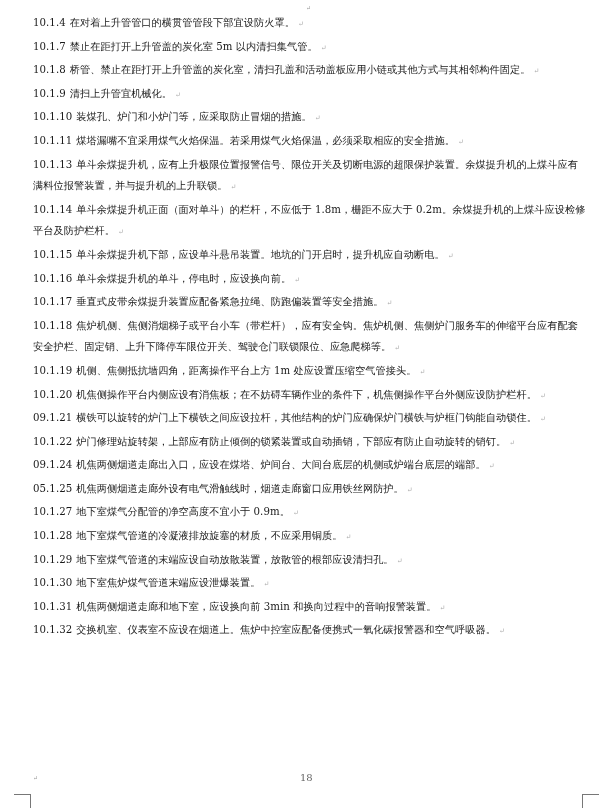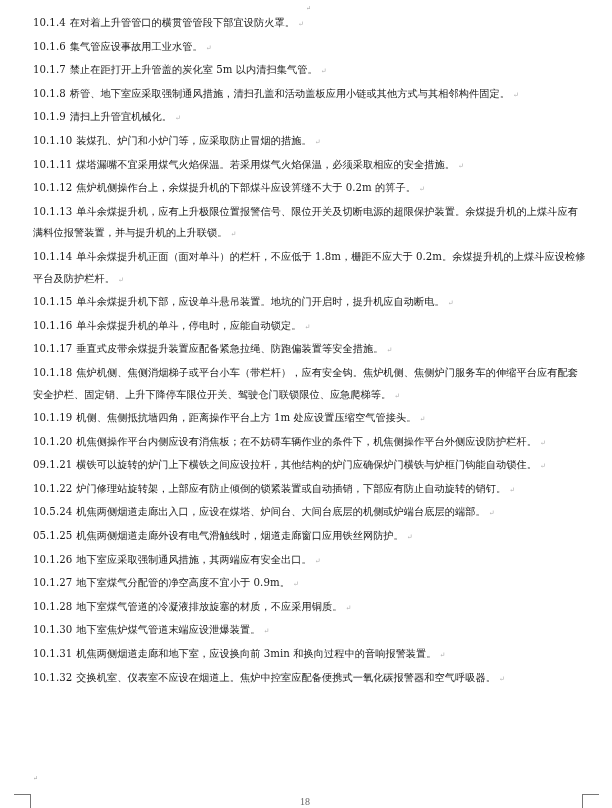--- a/index.html
+++ b/index.html
@@ -5,55 +5,53 @@
   html, body { margin: 0; padding: 0; background: #ffffff; }
   body { width: 612px; height: 808px; position: relative; overflow: hidden;
          font-family: "DejaVu Serif", "Liberation Serif", serif; color: #1a1a1a; }
   .page { position: absolute; left: 0; top: 0; width: 612px; height: 620px; background: #fff; }
   .top-mark { position: absolute; left: 306px; top: 4px; font-size: 6px; color: #999; }
   .content { position: absolute; left: 33px; top: 12px; width: 555px; }
   .para { font-size: 10.2px; line-height: 21.6px; margin: 0; white-space: normal; letter-spacing: 0.05px; word-break: break-all; }
   .para .num { margin-right: 4px; }
   .para .pmark { color: #aaa; font-size: 7px; margin-left: 3px; }
   .footer-mark { position: absolute; left: 33px; top: 774px; font-size: 6px; color: #999; }
-  .page-number { position: absolute; left: 300px; top: 796px; font-size: 10px; color: #666; font-family: Liberation Serif, serif; }
+  .page-number { position: absolute; left: 300px; top: 772px; font-size: 10px; color: #666; }
   .crop { position: absolute; width: 16px; height: 16px; border-color: #777; border-style: solid; border-width: 0; }
   .crop-bl { left: 14px; top: 794px; border-top-width: 1px; border-right-width: 1px; }
   .crop-br { left: 582px; top: 794px; border-top-width: 1px; border-left-width: 1px; }
 </style>
 </head>
 <body>
 
 <div class="page">
   <span class="top-mark">↵</span>
 
   <div class="content">
     <p class="para"><span class="num">10.1.4</span><span>在对着上升管管口的横贯管管段下部宜设防火罩。</span><span class="pmark">↵</span></p>
-    <p class="para"><span class="num">10.1.6</span><span>集气管应设事故用工业水管。</span><span class="pmark">↵</span></p>
     <p class="para"><span class="num">10.1.7</span><span>禁止在距打开上升管盖的炭化室 5m 以内清扫集气管。</span><span class="pmark">↵</span></p>
-    <p class="para"><span class="num">10.1.8</span><span>桥管、地下室应采取强制通风措施，清扫孔盖和活动盖板应用小链或其他方式与其相邻构件固定。</span><span class="pmark">↵</span></p>
+    <p class="para"><span class="num">10.1.8</span><span>桥管、禁止在距打开上升管盖的炭化室，清扫孔盖和活动盖板应用小链或其他方式与其相邻构件固定。</span><span class="pmark">↵</span></p>
     <p class="para"><span class="num">10.1.9</span><span>清扫上升管宜机械化。</span><span class="pmark">↵</span></p>
     <p class="para"><span class="num">10.1.10</span><span>装煤孔、炉门和小炉门等，应采取防止冒烟的措施。</span><span class="pmark">↵</span></p>
     <p class="para"><span class="num">10.1.11</span><span>煤塔漏嘴不宜采用煤气火焰保温。若采用煤气火焰保温，必须采取相应的安全措施。</span><span class="pmark">↵</span></p>
-    <p class="para"><span class="num">10.1.12</span><span>焦炉机侧操作台上，余煤提升机的下部煤斗应设箅缝不大于 0.2m 的箅子。</span><span class="pmark">↵</span></p>
     <p class="para"><span class="num">10.1.13</span><span>单斗余煤提升机，应有上升极限位置报警信号、限位开关及切断电源的超限保护装置。余煤提升机的上煤斗应有满料位报警装置，并与提升机的上升联锁。</span><span class="pmark">↵</span></p>
     <p class="para"><span class="num">10.1.14</span><span>单斗余煤提升机正面（面对单斗）的栏杆，不应低于 1.8m，栅距不应大于 0.2m。余煤提升机的上煤斗应设检修平台及防护栏杆。</span><span class="pmark">↵</span></p>
     <p class="para"><span class="num">10.1.15</span><span>单斗余煤提升机下部，应设单斗悬吊装置。地坑的门开启时，提升机应自动断电。</span><span class="pmark">↵</span></p>
-    <p class="para"><span class="num">10.1.16</span><span>单斗余煤提升机的单斗，停电时，应能自动锁定。</span><span class="pmark">↵</span></p>
+    <p class="para"><span class="num">10.1.16</span><span>单斗余煤提升机的单斗，停电时，应设换向前。</span><span class="pmark">↵</span></p>
     <p class="para"><span class="num">10.1.17</span><span>垂直式皮带余煤提升装置应配备紧急拉绳、防跑偏装置等安全措施。</span><span class="pmark">↵</span></p>
     <p class="para"><span class="num">10.1.18</span><span>焦炉机侧、焦侧消烟梯子或平台小车（带栏杆），应有安全钩。焦炉机侧、焦侧炉门服务车的伸缩平台应有配套安全护栏、固定销、上升下降停车限位开关、驾驶仓门联锁限位、应急爬梯等。</span><span class="pmark">↵</span></p>
     <p class="para"><span class="num">10.1.19</span><span>机侧、焦侧抵抗墙四角，距离操作平台上方 1m 处应设置压缩空气管接头。</span><span class="pmark">↵</span></p>
     <p class="para"><span class="num">10.1.20</span><span>机焦侧操作平台内侧应设有消焦板；在不妨碍车辆作业的条件下，机焦侧操作平台外侧应设防护栏杆。</span><span class="pmark">↵</span></p>
     <p class="para"><span class="num">09.1.21</span><span>横铁可以旋转的炉门上下横铁之间应设拉杆，其他结构的炉门应确保炉门横铁与炉框门钩能自动锁住。</span><span class="pmark">↵</span></p>
     <p class="para"><span class="num">10.1.22</span><span>炉门修理站旋转架，上部应有防止倾倒的锁紧装置或自动插销，下部应有防止自动旋转的销钉。</span><span class="pmark">↵</span></p>
-    <p class="para"><span class="num">10.5.24</span><span>机焦两侧烟道走廊出入口，应设在煤塔、炉间台、大间台底层的机侧或炉端台底层的端部。</span><span class="pmark">↵</span></p>
+    <p class="para"><span class="num">09.1.24</span><span>机焦两侧烟道走廊出入口，应设在煤塔、炉间台、大间台底层的机侧或炉端台底层的端部。</span><span class="pmark">↵</span></p>
     <p class="para"><span class="num">05.1.25</span><span>机焦两侧烟道走廊外设有电气滑触线时，烟道走廊窗口应用铁丝网防护。</span><span class="pmark">↵</span></p>
-    <p class="para"><span class="num">10.1.26</span><span>地下室应采取强制通风措施，其两端应有安全出口。</span><span class="pmark">↵</span></p>
     <p class="para"><span class="num">10.1.27</span><span>地下室煤气分配管的净空高度不宜小于 0.9m。</span><span class="pmark">↵</span></p>
     <p class="para"><span class="num">10.1.28</span><span>地下室煤气管道的冷凝液排放旋塞的材质，不应采用铜质。</span><span class="pmark">↵</span></p>
+    <p class="para"><span class="num">10.1.29</span><span>地下室煤气管道的末端应设自动放散装置，放散管的根部应设清扫孔。</span><span class="pmark">↵</span></p>
     <p class="para"><span class="num">10.1.30</span><span>地下室焦炉煤气管道末端应设泄爆装置。</span><span class="pmark">↵</span></p>
     <p class="para"><span class="num">10.1.31</span><span>机焦两侧烟道走廊和地下室，应设换向前 3min 和换向过程中的音响报警装置。</span><span class="pmark">↵</span></p>
     <p class="para"><span class="num">10.1.32</span><span>交换机室、仪表室不应设在烟道上。焦炉中控室应配备便携式一氧化碳报警器和空气呼吸器。</span><span class="pmark">↵</span></p>
     <p class="para"></p>
   </div>
 
   <span class="footer-mark">↵</span>
   <span class="page-number">18</span>
   <div class="crop crop-bl"></div>
   <div class="crop crop-br"></div>

